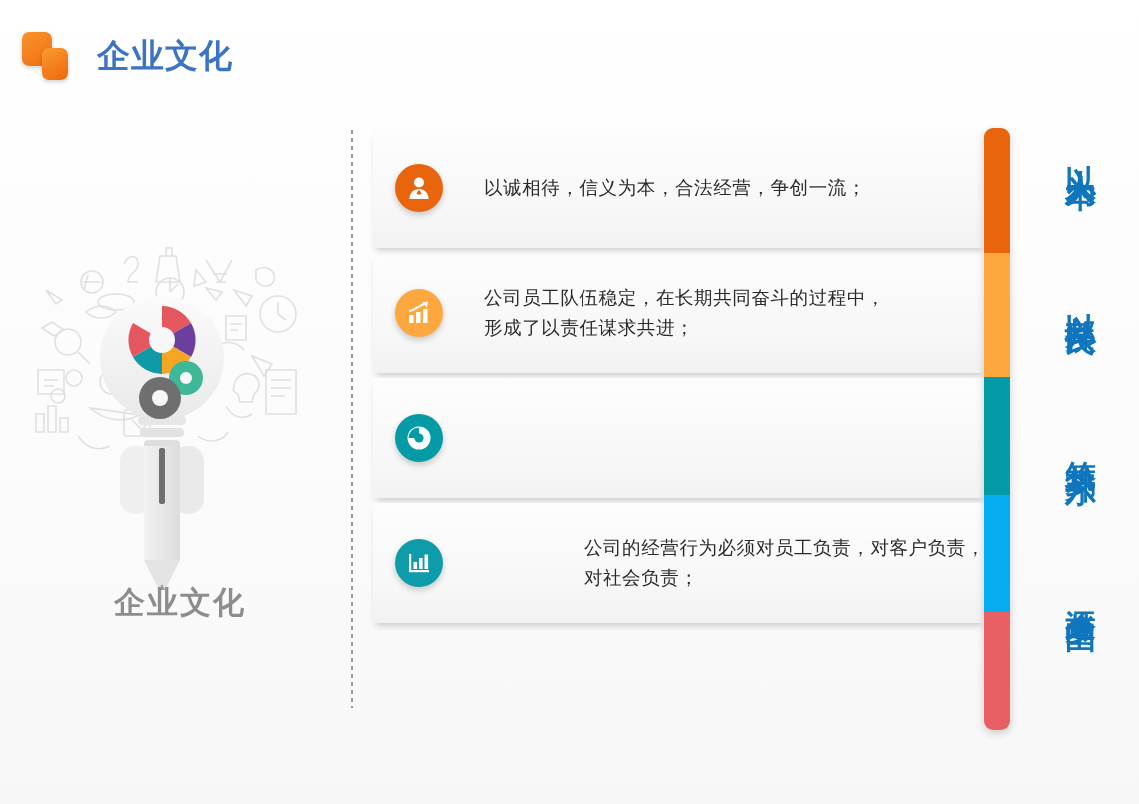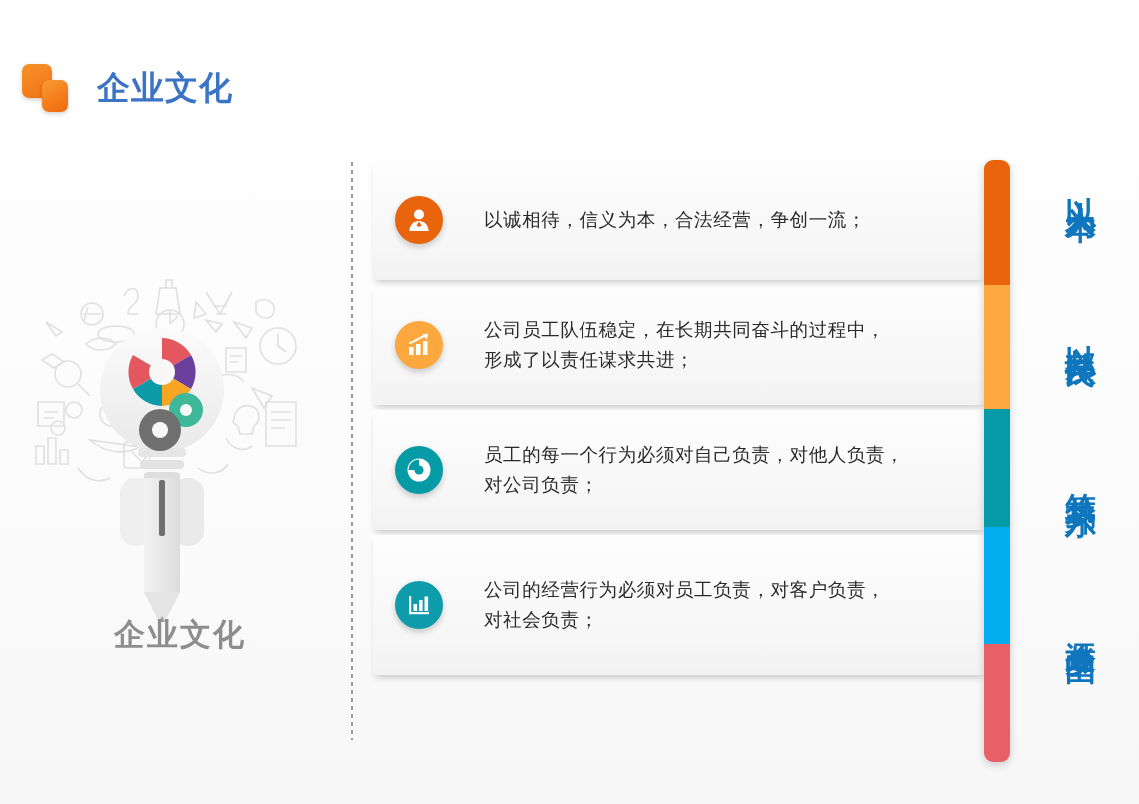--- a/index.html
+++ b/index.html
@@ -3,21 +3,21 @@
 <meta charset="utf-8">
 <style>
   html,body{margin:0;padding:0;}
   body{
     width:1139px;height:804px;
     background:#ffffff;
     font-family:"Liberation Sans","DejaVu Sans",sans-serif;
     overflow:hidden;
     position:relative;
   }
-  .slide{position:absolute;inset:0;background:linear-gradient(180deg,#ffffff 0%,#fbfbfb 60%,#f7f7f7 100%);margin-top:32px;}
+  .slide{position:absolute;inset:0;background:linear-gradient(180deg,#ffffff 0%,#fbfbfb 60%,#f7f7f7 100%);}
 
   
   .header{position:absolute;left:0;top:0;width:100%;height:112px;}
   .logo{position:absolute;left:22px;top:32px;width:48px;height:48px;}
   .logo .sq{position:absolute;border-radius:7px;box-shadow:0 2px 4px rgba(0,0,0,.18);}
   .logo .sq1{left:0;top:0;width:30px;height:34px;background:linear-gradient(150deg,#f79328 0%,#f5821f 50%,#ef6f10 100%);}
   .logo .sq2{left:20px;top:16px;width:26px;height:32px;background:linear-gradient(150deg,#fa9c33 0%,#f47b1a 60%,#ed6a0c 100%);}
   .header-title{
     position:absolute;left:97px;top:34px;
     font-size:33px;font-weight:bold;color:#3b74c4;letter-spacing:1px;
@@ -217,25 +217,23 @@
     </div>
 
     <div class="row" style="top:250px;height:120px;">
       <div class="row-icon" style="background:#059BA6;">
         <svg width="28" height="28" viewBox="0 0 28 28">
           <circle cx="14" cy="14" r="11.5" fill="#fff"></circle>
           <path d="M14 14V3.5A10.5 10.5 0 0 0 3.5 14z" fill="#059BA6"></path>
           <circle cx="14" cy="14" r="4.6" fill="#059BA6"></circle>
         </svg>
       </div>
-      <div class="row-text">员工的每一个行为必须对自己负责，对他人负责，
-对公司负责；</div>
-    </div>
-
-    <div class="row" style="top:375px;height:140px;">
+    </div>
+
+    <div class="row" style="top:375px;height:120px;justify-content:space-between;">
       <div class="row-icon" style="background:#0E9CAB;">
         <svg width="26" height="24" viewBox="0 0 26 24">
           <rect x="3" y="3" width="2.2" height="18" fill="#fff"></rect>
           <rect x="3" y="19" width="20" height="2.2" fill="#fff"></rect>
           <rect x="7.5" y="11" width="3.6" height="7" fill="#fff"></rect>
           <rect x="13" y="7" width="3.6" height="11" fill="#fff"></rect>
           <rect x="18.5" y="3.5" width="3.6" height="14.5" fill="#fff"></rect>
         </svg>
       </div>
       <div class="row-text">公司的经营行为必须对员工负责，对客户负责，

